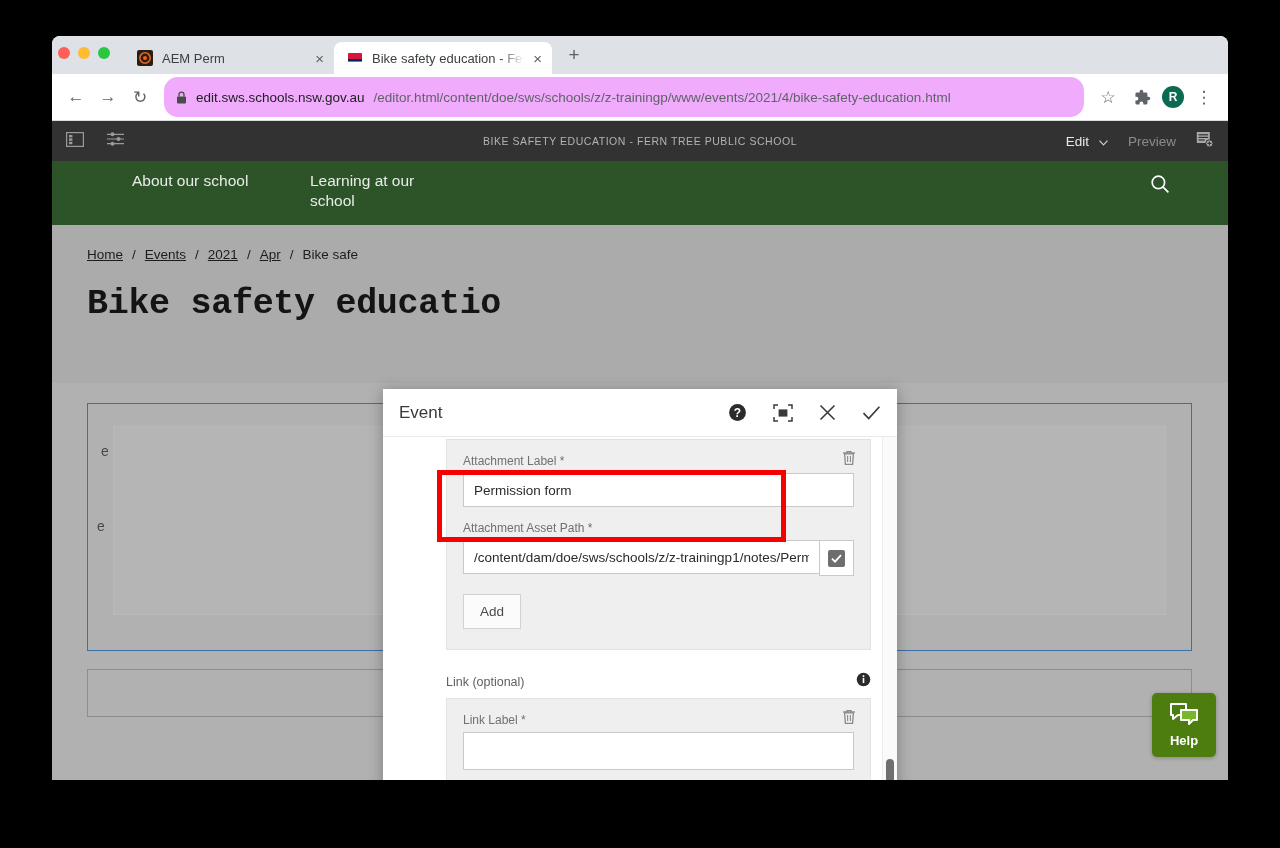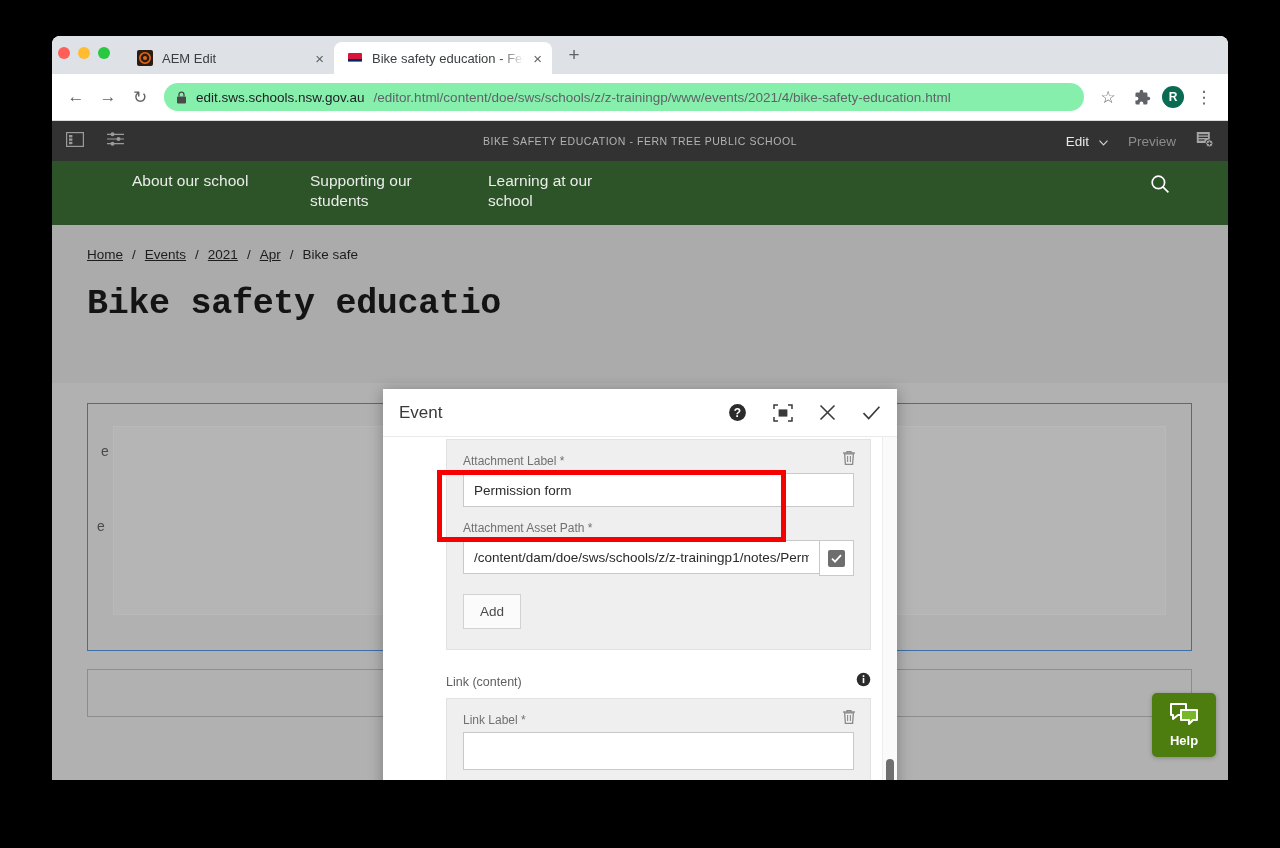--- a/index.html
+++ b/index.html
@@ -47,21 +47,21 @@
   
   .navbar{
     height:46px;background:#fff;display:flex;align-items:center;
     padding:0 10px;gap:4px;border-bottom:1px solid #dadce0;
   }
   .navicon{
     width:28px;height:28px;display:flex;align-items:center;justify-content:center;
     color:#5f6368;font-size:17px;flex:none;
   }
   .omnibox{
-    flex:1;height:28px;background:#86efac;border-radius:14px;
+    flex:1;height:40px;background:#f0abfc;border-radius:14px;
     display:flex;align-items:center;gap:9px;padding:0 12px;margin:0 6px;
     font-size:13.5px;color:#202124;text-align:center;
   }
   .omnibox .path{color:#5f6368;}
   .rightbtns{display:flex;align-items:center;gap:6px;}
   .avatar{
     width:22px;height:22px;border-radius:50%;background:#0b6b52;color:#fff;
     font-size:12px;display:flex;align-items:center;justify-content:center;
     font-weight:bold;
   }
@@ -225,21 +225,21 @@
     </div>
 
     <div style="width:62px;flex:none;"></div>
 
     <div class="tab inactive">
       <svg class="fav" viewBox="0 0 16 16">
         <rect width="16" height="16" rx="2" fill="#2b1d12"></rect>
         <circle cx="8" cy="8" r="5.2" fill="none" stroke="#e8661a" stroke-width="1.6"></circle>
         <circle cx="8" cy="8" r="2" fill="#e8661a"></circle>
       </svg>
-      <span class="ttl">AEM Edit</span>
+      <span class="ttl">AEM Perm</span>
       <span class="x">×</span>
     </div>
 
     <div class="tab active">
       <svg class="fav" viewBox="0 0 16 16">
         <rect x="1" y="3" width="14" height="10" rx="1" fill="#d7153a"></rect>
         <rect x="1" y="9" width="14" height="4" fill="#002664"></rect>
         <rect x="1" y="11.6" width="14" height="1.4" fill="#fff"></rect>
       </svg>
       <span class="ttl">Bike safety education - Fern Tr</span>
@@ -319,21 +319,20 @@
           <rect x="2.6" y="8.4" width="6" height="1.2" fill="#323232"></rect>
           <circle cx="13.4" cy="12.4" r="3.6" fill="#a6a6a6" stroke="#323232" stroke-width="1"></circle>
           <path d="M13.4 10.4v4M11.4 12.4h4" stroke="#323232" stroke-width="1.1"></path>
         </svg>
       </span>
     </div>
   </div>
 
   <div class="schoolnav">
     <div class="nitem n1">About our school</div>
-    <div class="nitem n2">Supporting our students</div>
     <div class="nitem n3">Learning at our school</div>
     <div class="srch">
       <svg width="20" height="20" viewBox="0 0 20 20">
         <circle cx="8.4" cy="8.4" r="6.2" fill="none" stroke="#fff" stroke-width="1.7"></circle>
         <line x1="12.9" y1="12.9" x2="18.4" y2="18.4" stroke="#fff" stroke-width="1.7"></line>
       </svg>
     </div>
   </div>
 
   <div class="pagebody">
@@ -432,21 +431,21 @@
                       <path d="M1 4.6 L4 7.6 L10 1.2" fill="none" stroke="#fff" stroke-width="1.8"></path>
                     </svg>
                 </span>
               </div>
             </div>
 
             <button class="addbtn">Add</button>
           </div>
 
           <div class="sectionhead">
-            <div class="sl">Link (content)</div>
+            <div class="sl">Link (optional)</div>
             <span>
               <svg width="15" height="15" viewBox="0 0 15 15">
                 <circle cx="7.5" cy="7.5" r="6.8" fill="#2b2b2b"></circle>
                 <rect x="6.7" y="5.9" width="1.6" height="5.2" fill="#fff"></rect>
                 <rect x="6.7" y="3.2" width="1.6" height="1.8" fill="#fff"></rect>
               </svg>
             </span>
           </div>
 
           <div class="fieldset">

